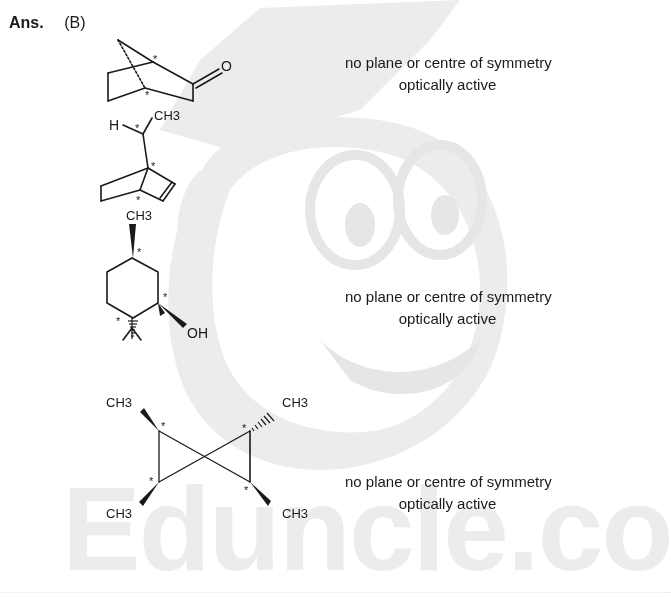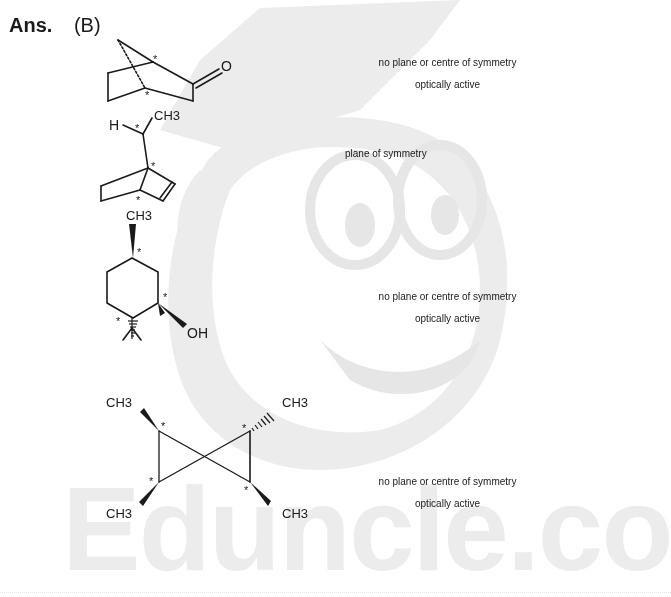--- a/index.html
+++ b/index.html
@@ -1,24 +1,24 @@
 <!DOCTYPE html>
 <html><head>
   <meta charset="utf-8">
   <style>
     html, body { margin: 0; padding: 0; background: #ffffff; }
     body { width: 671px; height: 597px; position: relative; overflow: hidden;
            font-family: "Liberation Sans", sans-serif; color: #1a1a1a; }
     .watermark { position: absolute; left: 0; top: 0; width: 671px; height: 597px; z-index: 0; pointer-events: none; }
     .wm-text { position: absolute; left: 62px; top: 470px; font-family: "Liberation Sans", sans-serif;
                font-weight: bold; font-size: 118px; letter-spacing: -2px; color: #ececec; line-height: 1; z-index: 0; }
-    .ans { position: absolute; left: 9px; top: 14px; font-size: 20px; z-index: 2; }
+    .ans { position: absolute; left: 9px; top: 14px; font-size: 16px; z-index: 2; }
     .ans .lbl { font-weight: bold; margin-right: 16px; }
     .mol { position: absolute; z-index: 2; }
-    .desc { position: absolute; font-size: 10px; z-index: 2; text-align: center; line-height: 22px; white-space: nowrap; }
+    .desc { position: absolute; font-size: 15px; z-index: 2; text-align: center; line-height: 22px; white-space: nowrap; }
     svg text { font-family: "Liberation Sans", sans-serif; fill: #1a1a1a; }
     .dotline { position: absolute; left: 0; top: 592px; width: 671px; border-top: 1px dotted #e3e3e3; z-index: 1; }
   </style>
 </head>
 <body>
 
 <svg class="watermark" viewBox="0 0 671 597" width="671" height="597">
   <g fill="#ececec" stroke="none">
 
     <polygon points="260,8 460,0 430,40 360,110 230,150 160,130 200,60"></polygon>
@@ -78,21 +78,20 @@
     <line x1="77" y1="82" x2="65" y2="98"></line>
     <line x1="53" y1="68" x2="45" y2="90"></line>
   </g>
   <text x="14" y="30" font-size="14">H</text>
   <text x="59" y="20" font-size="13">CH3</text>
   <text x="40" y="32" font-size="11">*</text>
   <text x="56" y="70" font-size="11">*</text>
   <text x="41" y="104" font-size="11">*</text>
 </svg>
 <div class="desc" style="left:345px;top:143px;width:120px;text-align:left">
-  <div>plane of symmetry</div>
 </div>
 
 <svg class="mol" style="left:95px;top:200px" width="120" height="175" viewBox="0 0 120 175">
   <g stroke="#1a1a1a" stroke-width="1.6" fill="none" stroke-linecap="round">
     <polygon points="37,58 12,72 12,103 38,118 63,103 63,72"></polygon>
     <line x1="37" y1="128" x2="28" y2="140"></line>
     <line x1="37" y1="128" x2="46" y2="140"></line>
   </g>
   <polygon points="34,24 41,24 38,58" fill="#1a1a1a"></polygon>
   <polygon points="63,103 70,113 65,116" fill="#1a1a1a"></polygon>

